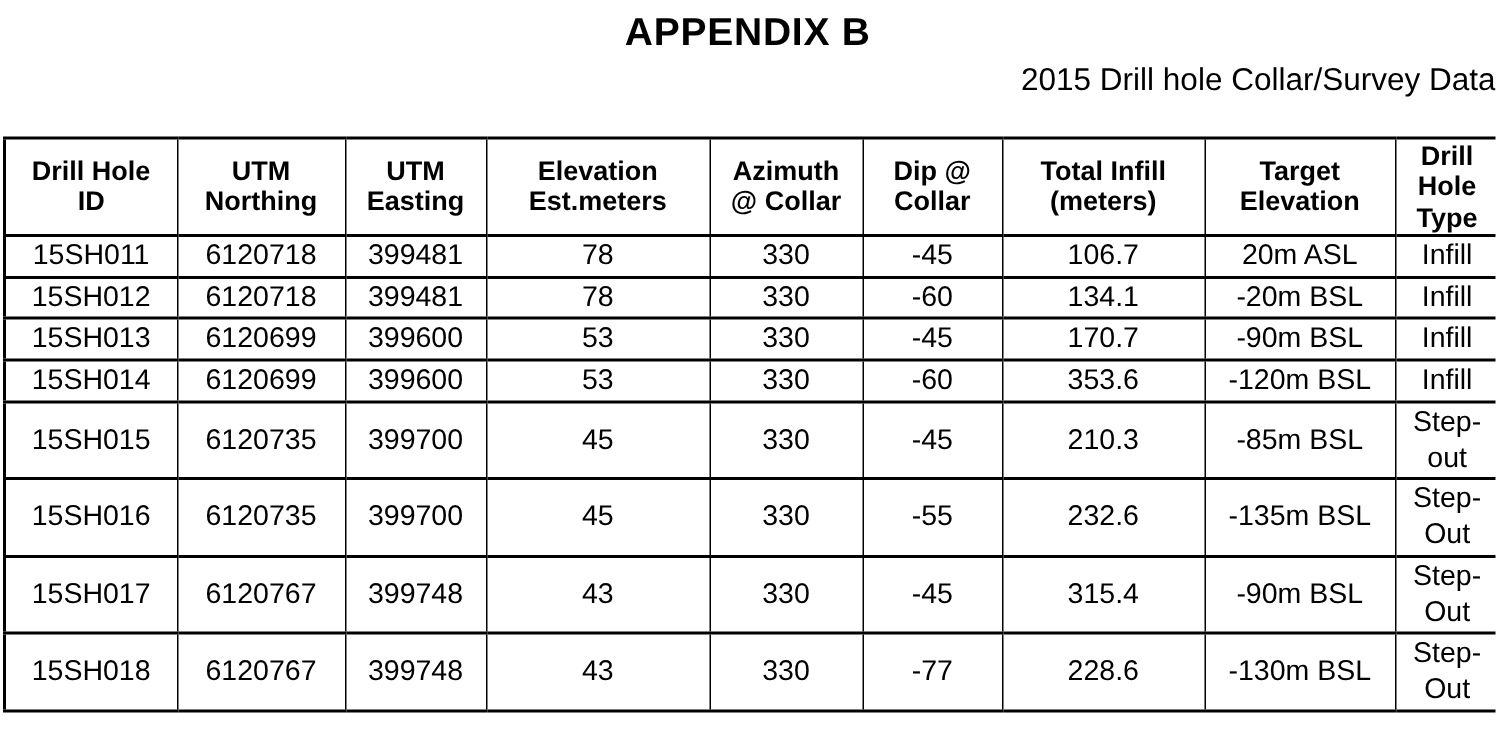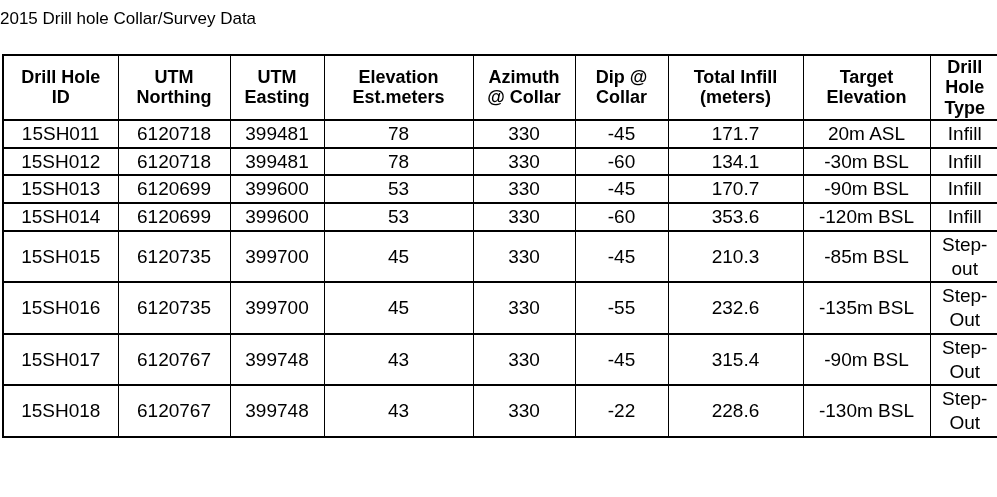--- a/index.html
+++ b/index.html
@@ -18,22 +18,22 @@
     padding-top: 4px;
   }
   .title {
     text-align: center;
     font-size: 26px;
     font-weight: bold;
     margin: 2px 0 0 0;
     letter-spacing: 0.5px;
   }
   .subtitle {
-    text-align: left;
-    font-size: 17px;
+    text-align: right;
+    font-size: 21px;
     font-weight: normal;
     margin: 5px 0 0 0;
   }
   table.collar {
     border-collapse: collapse;
     table-layout: fixed;
     width: 994px;
     margin: 25px 0 0 2px;
     border: 2px solid #000;
   }
@@ -68,20 +68,21 @@
     height: 51px;
   }
   td.id-cell {
     font-weight: bold;
   }
 </style>
 </head>
 <body>
 
 <div class="page">
+  <h1 class="title">APPENDIX B</h1>
   <h2 class="subtitle">2015 Drill hole Collar/Survey Data</h2>
 
   <table class="collar">
     <colgroup>
       <col style="width:115px">
       <col style="width:112px">
       <col style="width:94px">
       <col style="width:149px">
       <col style="width:102px">
       <col style="width:93px">
@@ -113,33 +114,33 @@
         </tr>
     </thead>
     <tbody>
         <tr>
           <td class="id-cell">15SH011</td>
           <td>6120718</td>
           <td>399481</td>
           <td>78</td>
           <td>330</td>
           <td>-45</td>
-          <td>171.7</td>
+          <td>106.7</td>
           <td>20m ASL</td>
           <td>Infill</td>
         </tr>
         <tr>
           <td class="id-cell">15SH012</td>
           <td>6120718</td>
           <td>399481</td>
           <td>78</td>
           <td>330</td>
           <td>-60</td>
           <td>134.1</td>
-          <td>-30m BSL</td>
+          <td>-20m BSL</td>
           <td>Infill</td>
         </tr>
         <tr>
           <td class="id-cell">15SH013</td>
           <td>6120699</td>
           <td>399600</td>
           <td>53</td>
           <td>330</td>
           <td>-45</td>
           <td>170.7</td>
@@ -192,21 +193,21 @@
           <td>-90m BSL</td>
           <td>Step-
 Out</td>
         </tr>
         <tr class="tall">
           <td class="id-cell">15SH018</td>
           <td>6120767</td>
           <td>399748</td>
           <td>43</td>
           <td>330</td>
-          <td>-22</td>
+          <td>-77</td>
           <td>228.6</td>
           <td>-130m BSL</td>
           <td>Step-
 Out</td>
         </tr>
       </tbody>
   </table>
 </div>
 
 </body></html>

